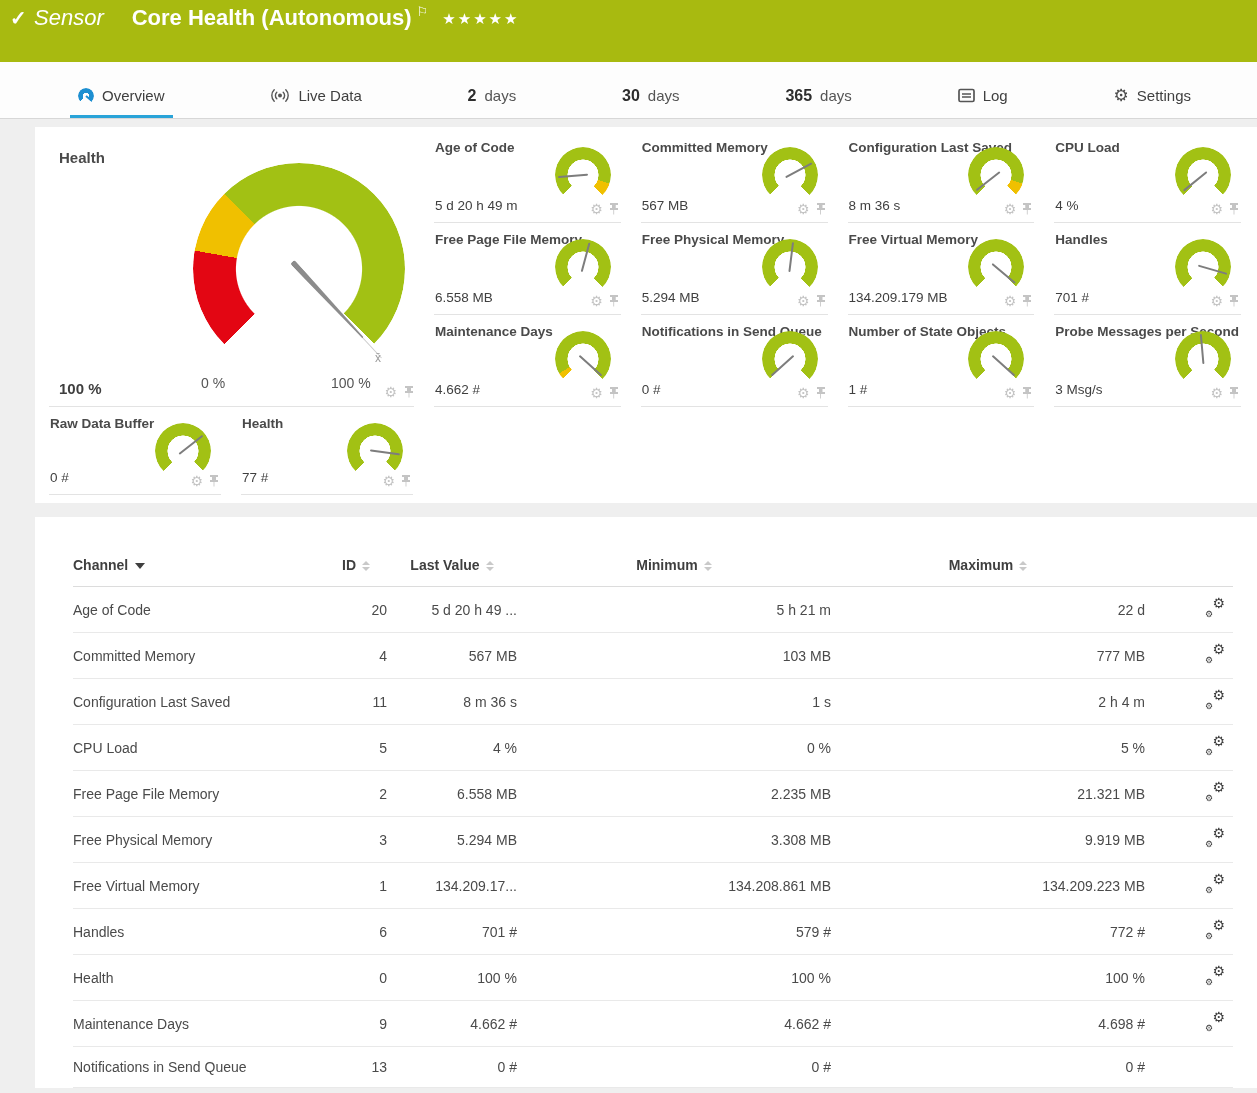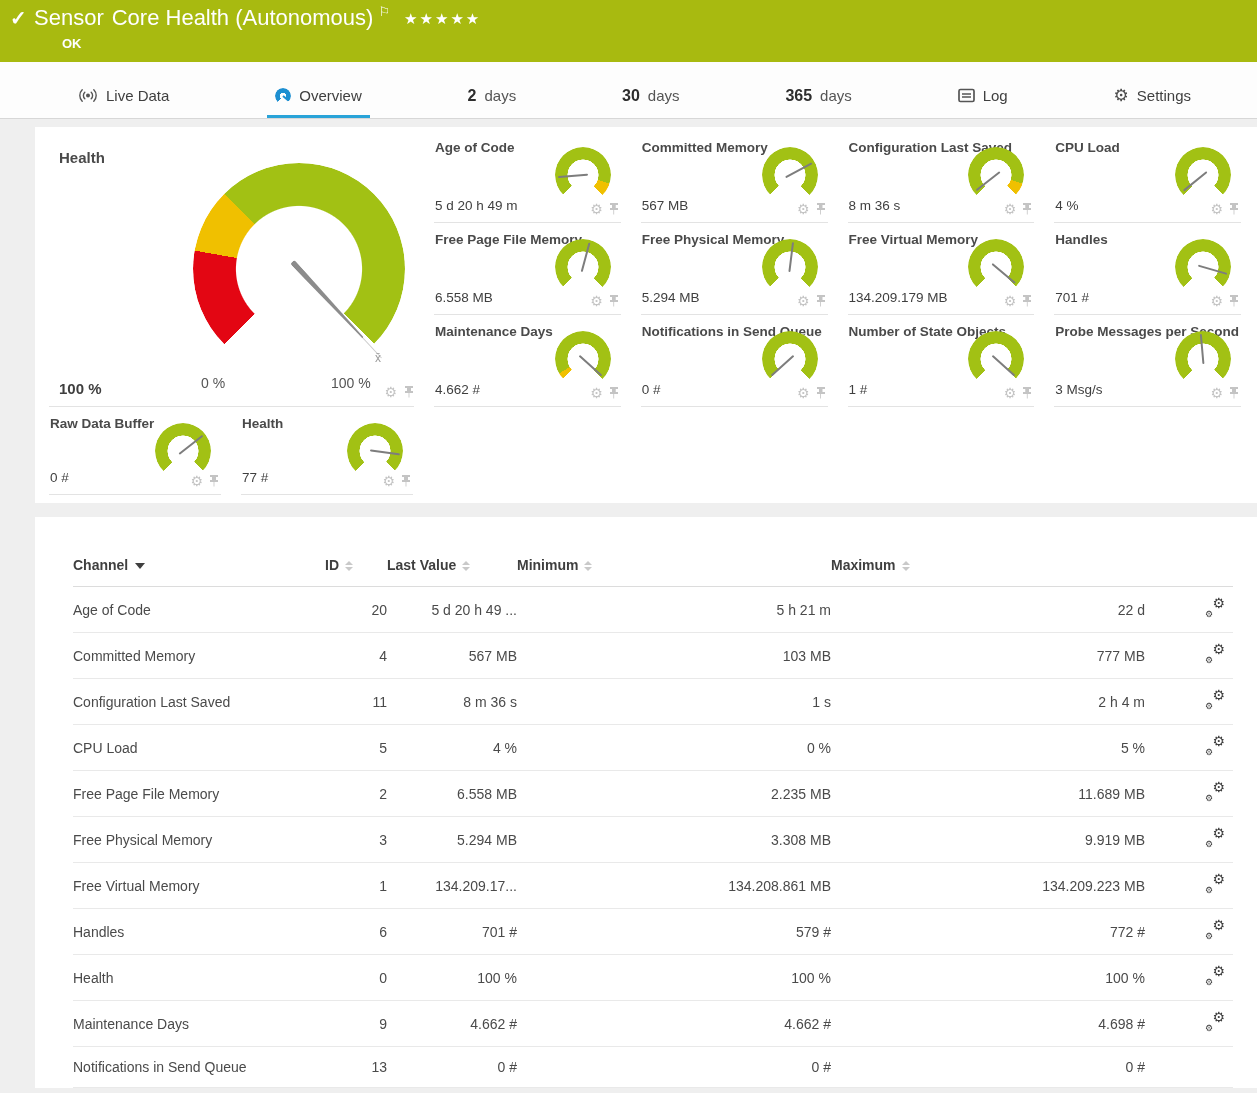--- a/index.html
+++ b/index.html
@@ -17,22 +17,22 @@
   }
   *{box-sizing:border-box;margin:0;padding:0;}
   body{
     width:1257px;height:1093px;overflow:hidden;background:var(--page-bg);
     font-family:"Liberation Sans",sans-serif;position:relative;
   }
   
   .status-bar{height:62px;background:var(--brand-green);color:#fff;position:relative;}
   .hdr-check{position:absolute;left:10px;top:6px;font-size:20px;font-weight:bold;}
   .hdr-line1{padding:4px 0 0 34px;display:flex;align-items:flex-start;}
-  .hdr-kind{font-size:22px;margin-right:8px;line-height:28px;}
-  .hdr-title{font-size:22px;font-weight:normal;line-height:28px;}
+  .hdr-kind{font-style:italic;font-size:22px;margin-right:8px;line-height:28px;}
+  .hdr-title{font-size:22px;font-weight:bold;line-height:28px;margin-left:20px;}
   .hdr-flag{font-size:13px;margin:0 0 0 5px;line-height:16px;}
   .hdr-stars{font-size:15px;letter-spacing:2px;margin:6px 0 0 14px;}
   .hdr-status{padding-left:62px;font-size:13px;font-weight:bold;margin-top:4px;}
   
   .tab-bar{
     height:57px;background:#fdfdfd;border-bottom:1px solid #d7d7d7;
     display:flex;justify-content:space-between;align-items:stretch;
     padding:0 58px 0 70px;
   }
   .tab{
@@ -105,21 +105,21 @@
   .mini-gauge.yellow-start .ring{
     background:conic-gradient(from 225deg,var(--gauge-yellow) 0 14deg,var(--gauge-green) 14deg 270deg,transparent 270deg 360deg);
   }
   .needle{
     position:absolute;left:50%;top:calc(50% - 1px);width:54%;height:2px;background:#7d7d7d;
     transform-origin:0 50%;transform:rotate(var(--deg,0deg)) translateX(-5px);border-radius:1px;
   }
   
   .table-panel{margin:14px 0 0 35px;width:1222px;background:var(--panel-bg);padding:30px 24px 0 38px;min-height:560px;}
   table{width:100%;border-collapse:collapse;font-size:14px;color:var(--text-mid);}
-  thead th{text-align:left;font-weight:bold;color:var(--text-dark);padding:10px 0 13px;border-bottom:1px solid #dcdcdc;white-space:nowrap;}
+  thead th{text-align:center;font-weight:bold;color:var(--text-dark);padding:10px 0 13px;border-bottom:1px solid #dcdcdc;white-space:nowrap;}
   thead th.c-channel{text-align:left;}
   tbody td{padding:12px 0;border-bottom:1px solid #e9e9e9;text-align:right;white-space:nowrap;}
   tbody td.c-channel{text-align:left;}
   td.c-gear{padding-right:8px;}
   .sort{display:inline-flex;flex-direction:column;margin-left:6px;vertical-align:middle;gap:2px;}
   .sort .up{width:0;height:0;border-left:4px solid transparent;border-right:4px solid transparent;border-bottom:4px solid #c9c9c9;}
   .sort .down{width:0;height:0;border-left:4px solid transparent;border-right:4px solid transparent;border-top:4px solid #c9c9c9;}
   .sorted{display:inline-block;margin-left:7px;width:0;height:0;border-left:5px solid transparent;border-right:5px solid transparent;border-top:6px solid #3f3f3f;vertical-align:middle;}
   .gearpair{position:relative;display:inline-block;width:20px;height:18px;cursor:pointer;}
   .gearpair .g1{position:absolute;right:0;top:-3px;font-size:14px;color:#3d3d3d;line-height:1;}
@@ -129,37 +129,36 @@
 <body>
 
 <div class="status-bar">
   <span class="hdr-check">✓</span>
   <div class="hdr-line1">
     <span class="hdr-kind">Sensor</span>
     <span class="hdr-title">Core Health (Autonomous)</span>
     <span class="hdr-flag">⚐</span>
     <span class="hdr-stars">★★★★★</span>
   </div>
-  <div class="hdr-status">OK</div>
 </div>
 
 <div class="tab-bar">
+  <div class="tab active">
+    <span class="tabgauge">
+        <span class="tg-ring"></span>
+        <span class="tg-needle"></span>
+      </span>
+    <span>Overview</span>
+  </div>
   <div class="tab">
     <svg class="icon-svg" width="20" height="15" viewBox="0 0 20 15">
       <circle cx="10" cy="7.5" r="2" fill="#555"></circle>
       <path d="M6.8 4.2a4.6 4.6 0 0 0 0 6.6 M13.2 4.2a4.6 4.6 0 0 1 0 6.6 M4.2 1.8a8 8 0 0 0 0 11.4 M15.8 1.8a8 8 0 0 1 0 11.4" stroke="#555" stroke-width="1.4" fill="none" stroke-linecap="round"></path>
     </svg>
     <span>Live Data</span>
-  </div>
-  <div class="tab active">
-    <span class="tabgauge">
-        <span class="tg-ring"></span>
-        <span class="tg-needle"></span>
-      </span>
-    <span>Overview</span>
   </div>
   <div class="tab">
     <span class="num">2</span>
     <span class="unit">days</span>
   </div>
   <div class="tab">
     <span class="num">30</span>
     <span class="unit">days</span>
   </div>
   <div class="tab">
@@ -476,21 +475,21 @@
             <span class="gearpair"><span class="g1">⚙</span><span class="g2">⚙</span></span>
           </td>
         </tr>
 
 
         <tr>
           <td class="c-channel">Free Page File Memory</td>
           <td>2</td>
           <td>6.558 MB</td>
           <td>2.235 MB</td>
-          <td>11.689 MB</td>
+          <td>21.321 MB</td>
           <td class="c-gear">
             <span class="gearpair"><span class="g1">⚙</span><span class="g2">⚙</span></span>
           </td>
         </tr>
 
         <tr>
           <td class="c-channel">Free Physical Memory</td>
           <td>3</td>
           <td>5.294 MB</td>
           <td>3.308 MB</td>

